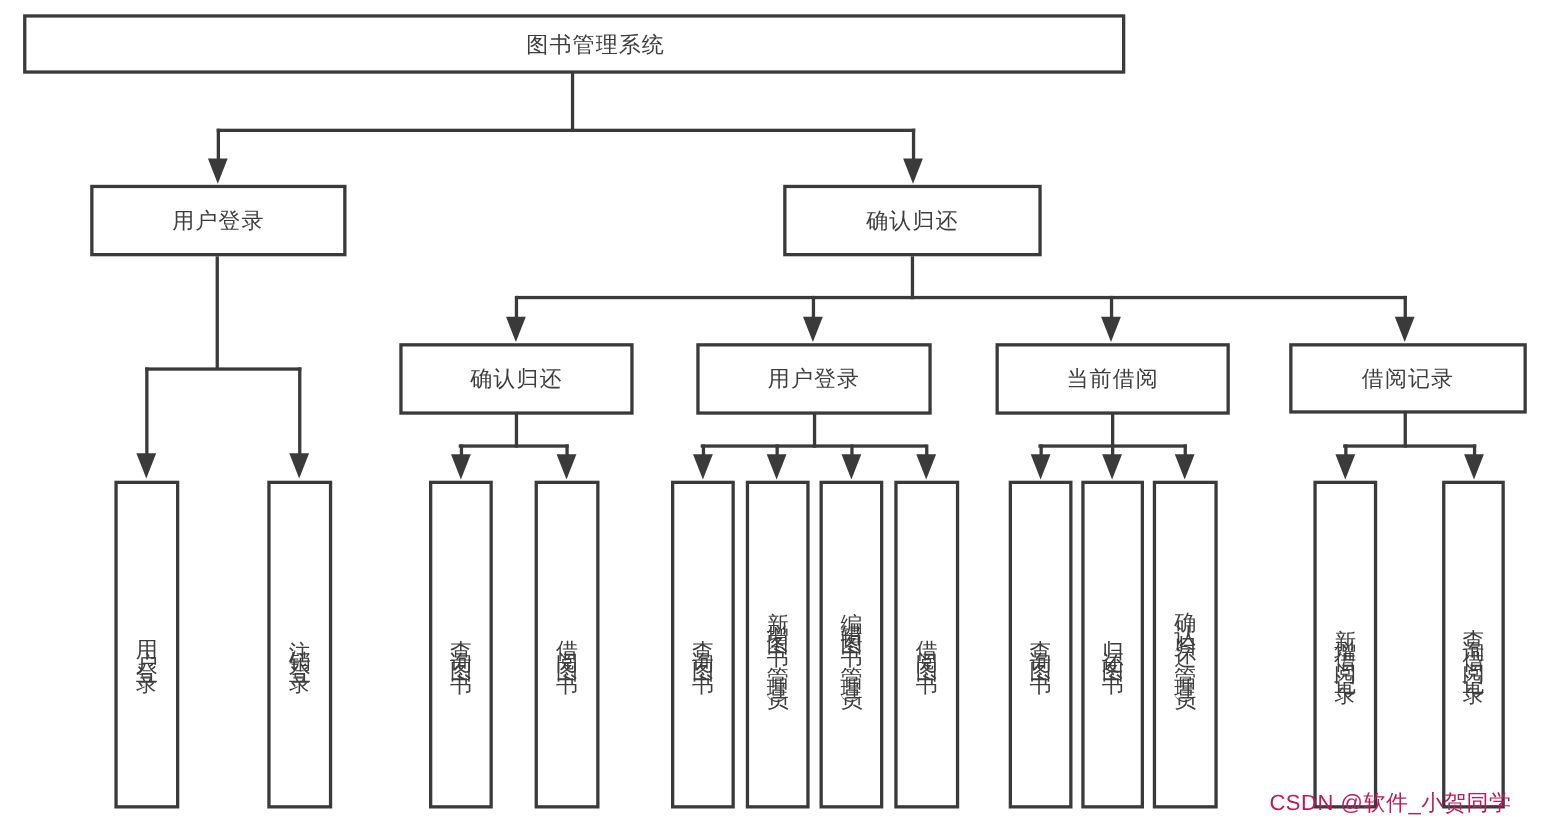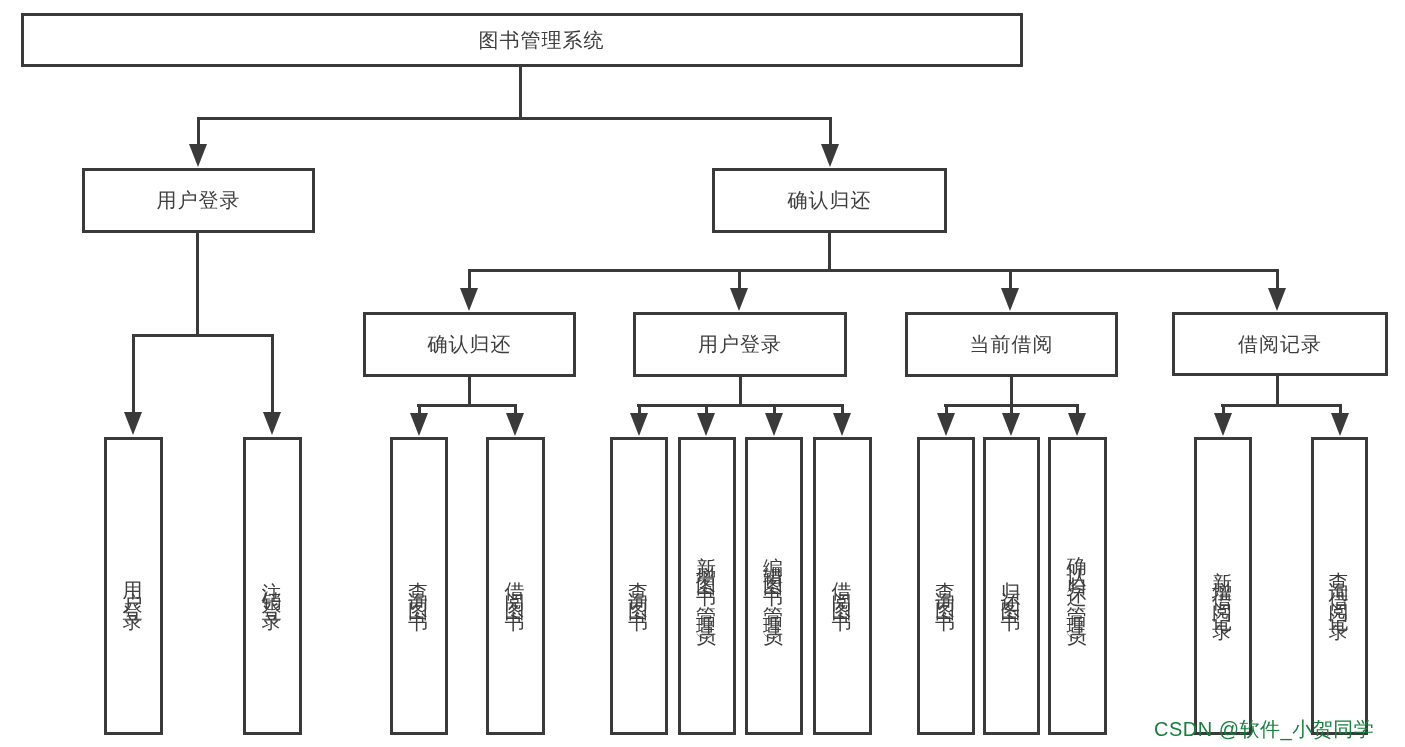--- a/index.html
+++ b/index.html
@@ -41,21 +41,21 @@
   .arrow{
     position:absolute;width:0;height:0;
     border-left:9px solid transparent;
     border-right:9px solid transparent;
     border-top:23px solid #3a3a3a;
   }
   .watermark{
     position:absolute;
     left:1154px;top:716px;
     font-size:20px;
-    color:#15803d;
+    color:#be185d;
     letter-spacing:0.5px;
     white-space:nowrap;
   }
 </style>
 </head>
 <body>
 
 <div id="stage">
 
   <div class="box" style="left:21px;top:13px;width:1002px;height:54px;padding-left:39px;">

